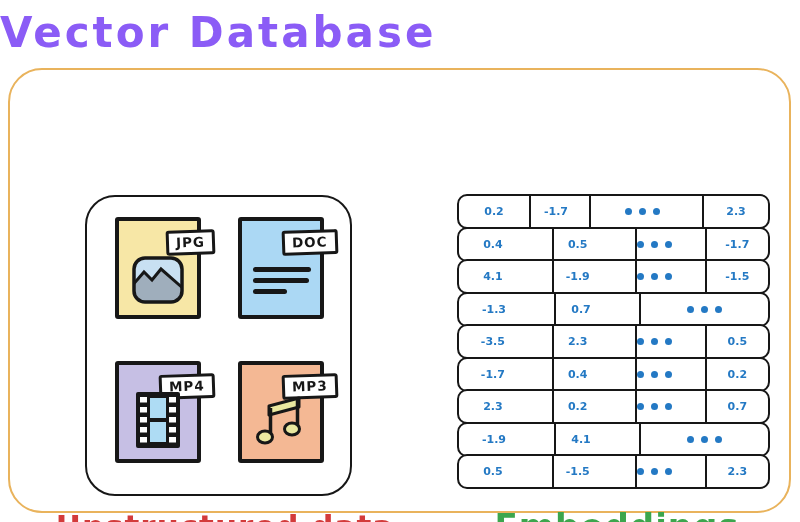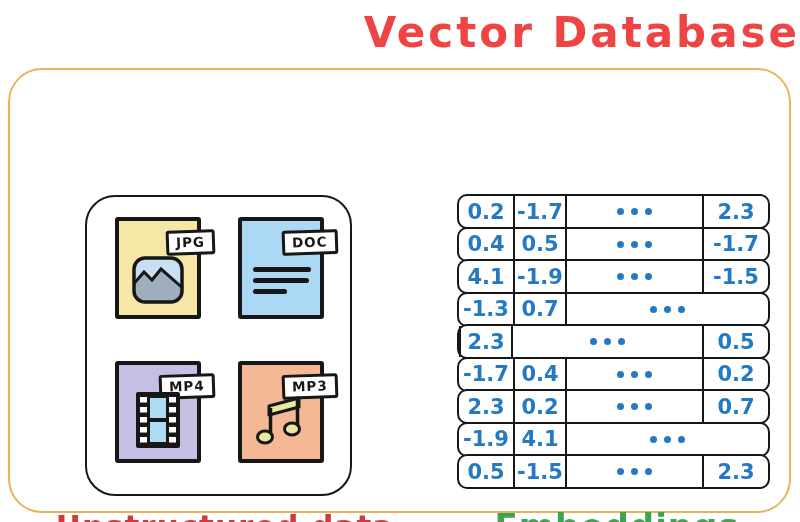--- a/index.html
+++ b/index.html
@@ -1,22 +1,22 @@
 <!DOCTYPE html>
 <html><head>
 <meta charset="utf-8">
 <style>
   html, body { margin:0; padding:0; }
   body {
     width:800px; height:522px; background:#ffffff; position:relative;
     overflow:hidden; font-family:"DejaVu Sans", sans-serif;
   }
   .title {
-    position:absolute; top:8px; left:0; width:800px; text-align:right;
-    font-size:42px; font-weight:bold; color:#ef4444; letter-spacing:3px;
+    position:absolute; top:8px; left:0; width:800px; text-align:left;
+    font-size:42px; font-weight:bold; color:#8b5cf6; letter-spacing:3px;
   }
   .outer-frame {
     position:absolute; left:8px; top:68px; width:779px; height:441px;
     border:2.5px solid #E9B35C; border-radius:34px;
   }
   
   .files-box {
     position:absolute; left:75px; top:125px; width:263px; height:297px;
     border:2.5px solid #171717; border-radius:30px; background:#fff;
   }
@@ -44,24 +44,24 @@
   .doc-line.l1 { width:58px; }
   .doc-line.l2 { width:58px; }
   .doc-line.l3 { width:56px; }
   .doc-line.l4 { width:34px; }
   
   .emb-table { position:absolute; left:447px; top:124px; width:313px; }
   .emb-row {
     display:flex; height:35px; background:#ffffff; box-sizing:border-box;
     border:2.5px solid #171717; border-radius:10px; align-items:stretch;
   }
-  .emb-row + .emb-row { margin-top:-2.5px; }
+  .emb-row + .emb-row { margin-top:-2.5px;gap:25px; }
   .cell {
     display:flex; align-items:center; justify-content:center;
-    color:#2479C4; font-weight:bold; font-size:21px; box-sizing:border-box;
+    color:#2479C4; font-weight:bold; font-size:11px; box-sizing:border-box;margin-left:8px;
   }
   .c1 { width:54px; }
   .c2 { width:52px; border-left:2.5px solid #171717; }
   .cmid { flex:1; border-left:2.5px solid #171717; gap:7px; }
   .c4 { width:66px; border-left:2.5px solid #171717; }
   .dot { width:7px; height:7px; border-radius:50%; background:#2479C4; }
   
   .caption-left {
     position:absolute; left:20px; top:438px; width:390px; text-align:center;
     font-size:31px; font-weight:bold; color:#D33B3B; letter-spacing:1px;
@@ -175,20 +175,21 @@
     <div class="emb-row">
       <span class="cell c1">-1.3</span>
       <span class="cell c2">0.7</span>
       <span class="cell cmid">
           <span class="dot"></span>
           <span class="dot"></span>
           <span class="dot"></span>
         </span>
     </div>
     <div class="emb-row">
+      <span class="cell c1">-3.5</span>
       <span class="cell c2">2.3</span>
       <span class="cell cmid">
           <span class="dot"></span>
           <span class="dot"></span>
           <span class="dot"></span>
         </span>
       <span class="cell c4">0.5</span>
     </div>
     <div class="emb-row">
       <span class="cell c1">-1.7</span>

